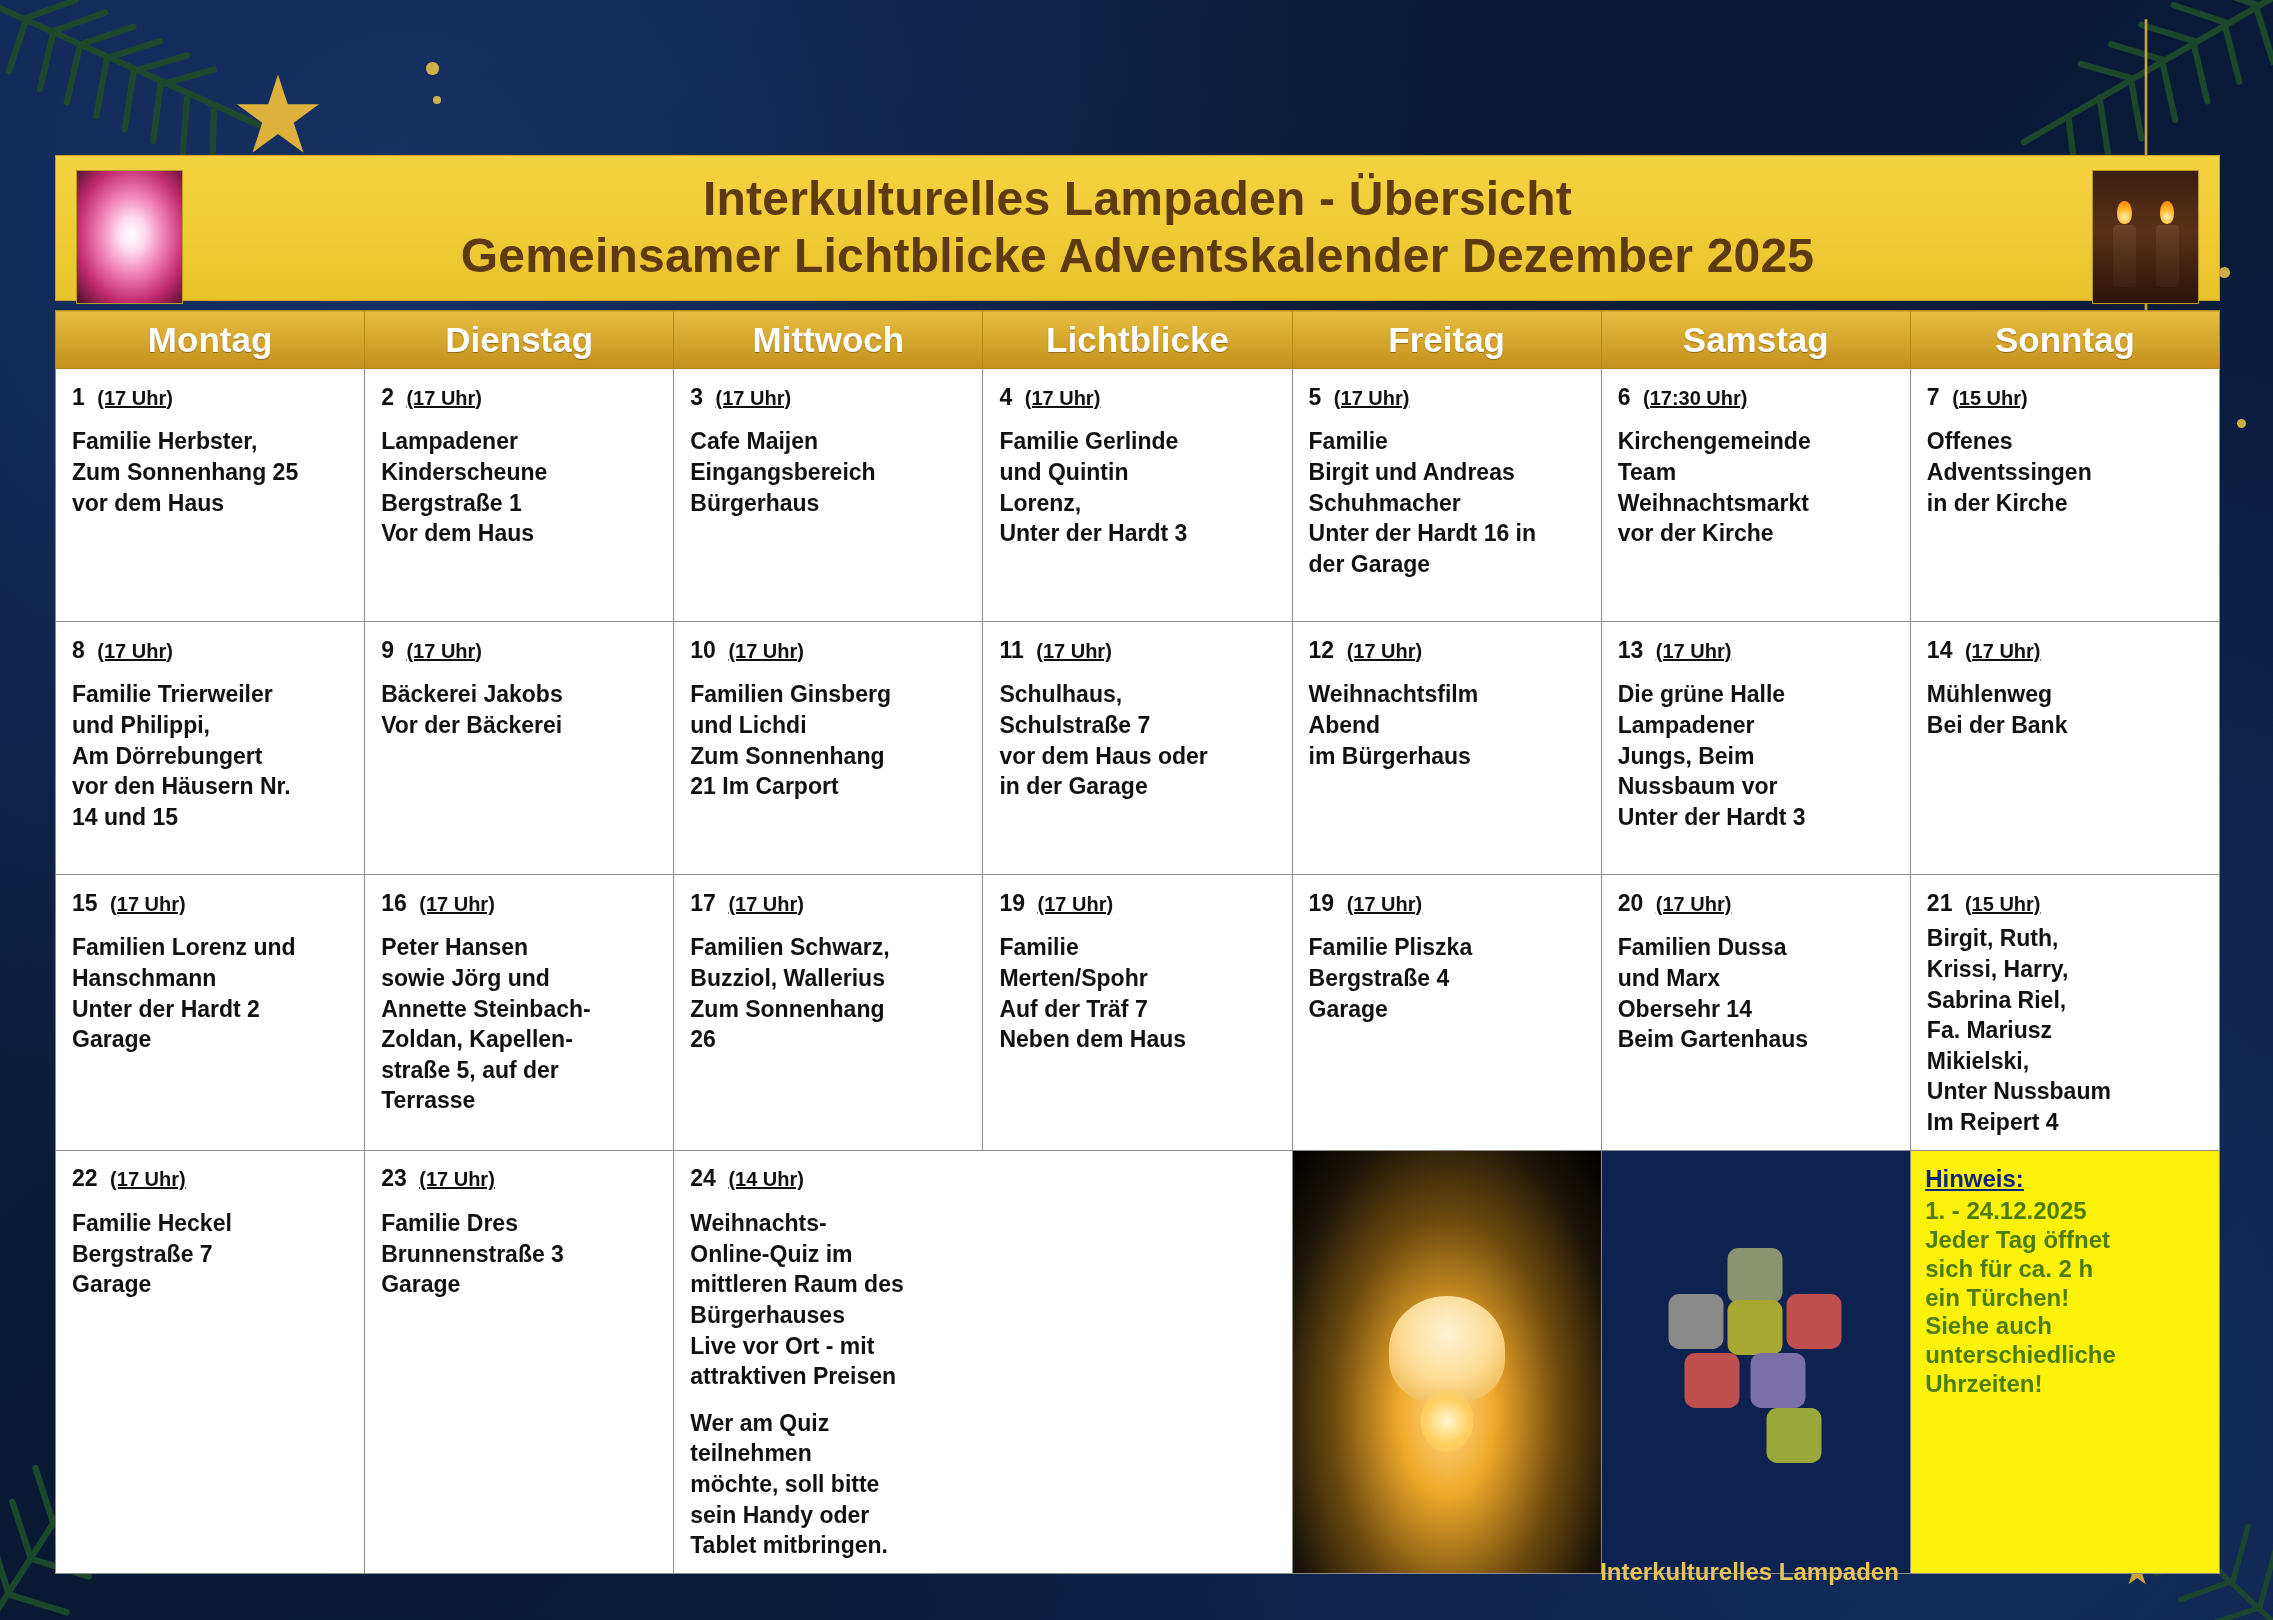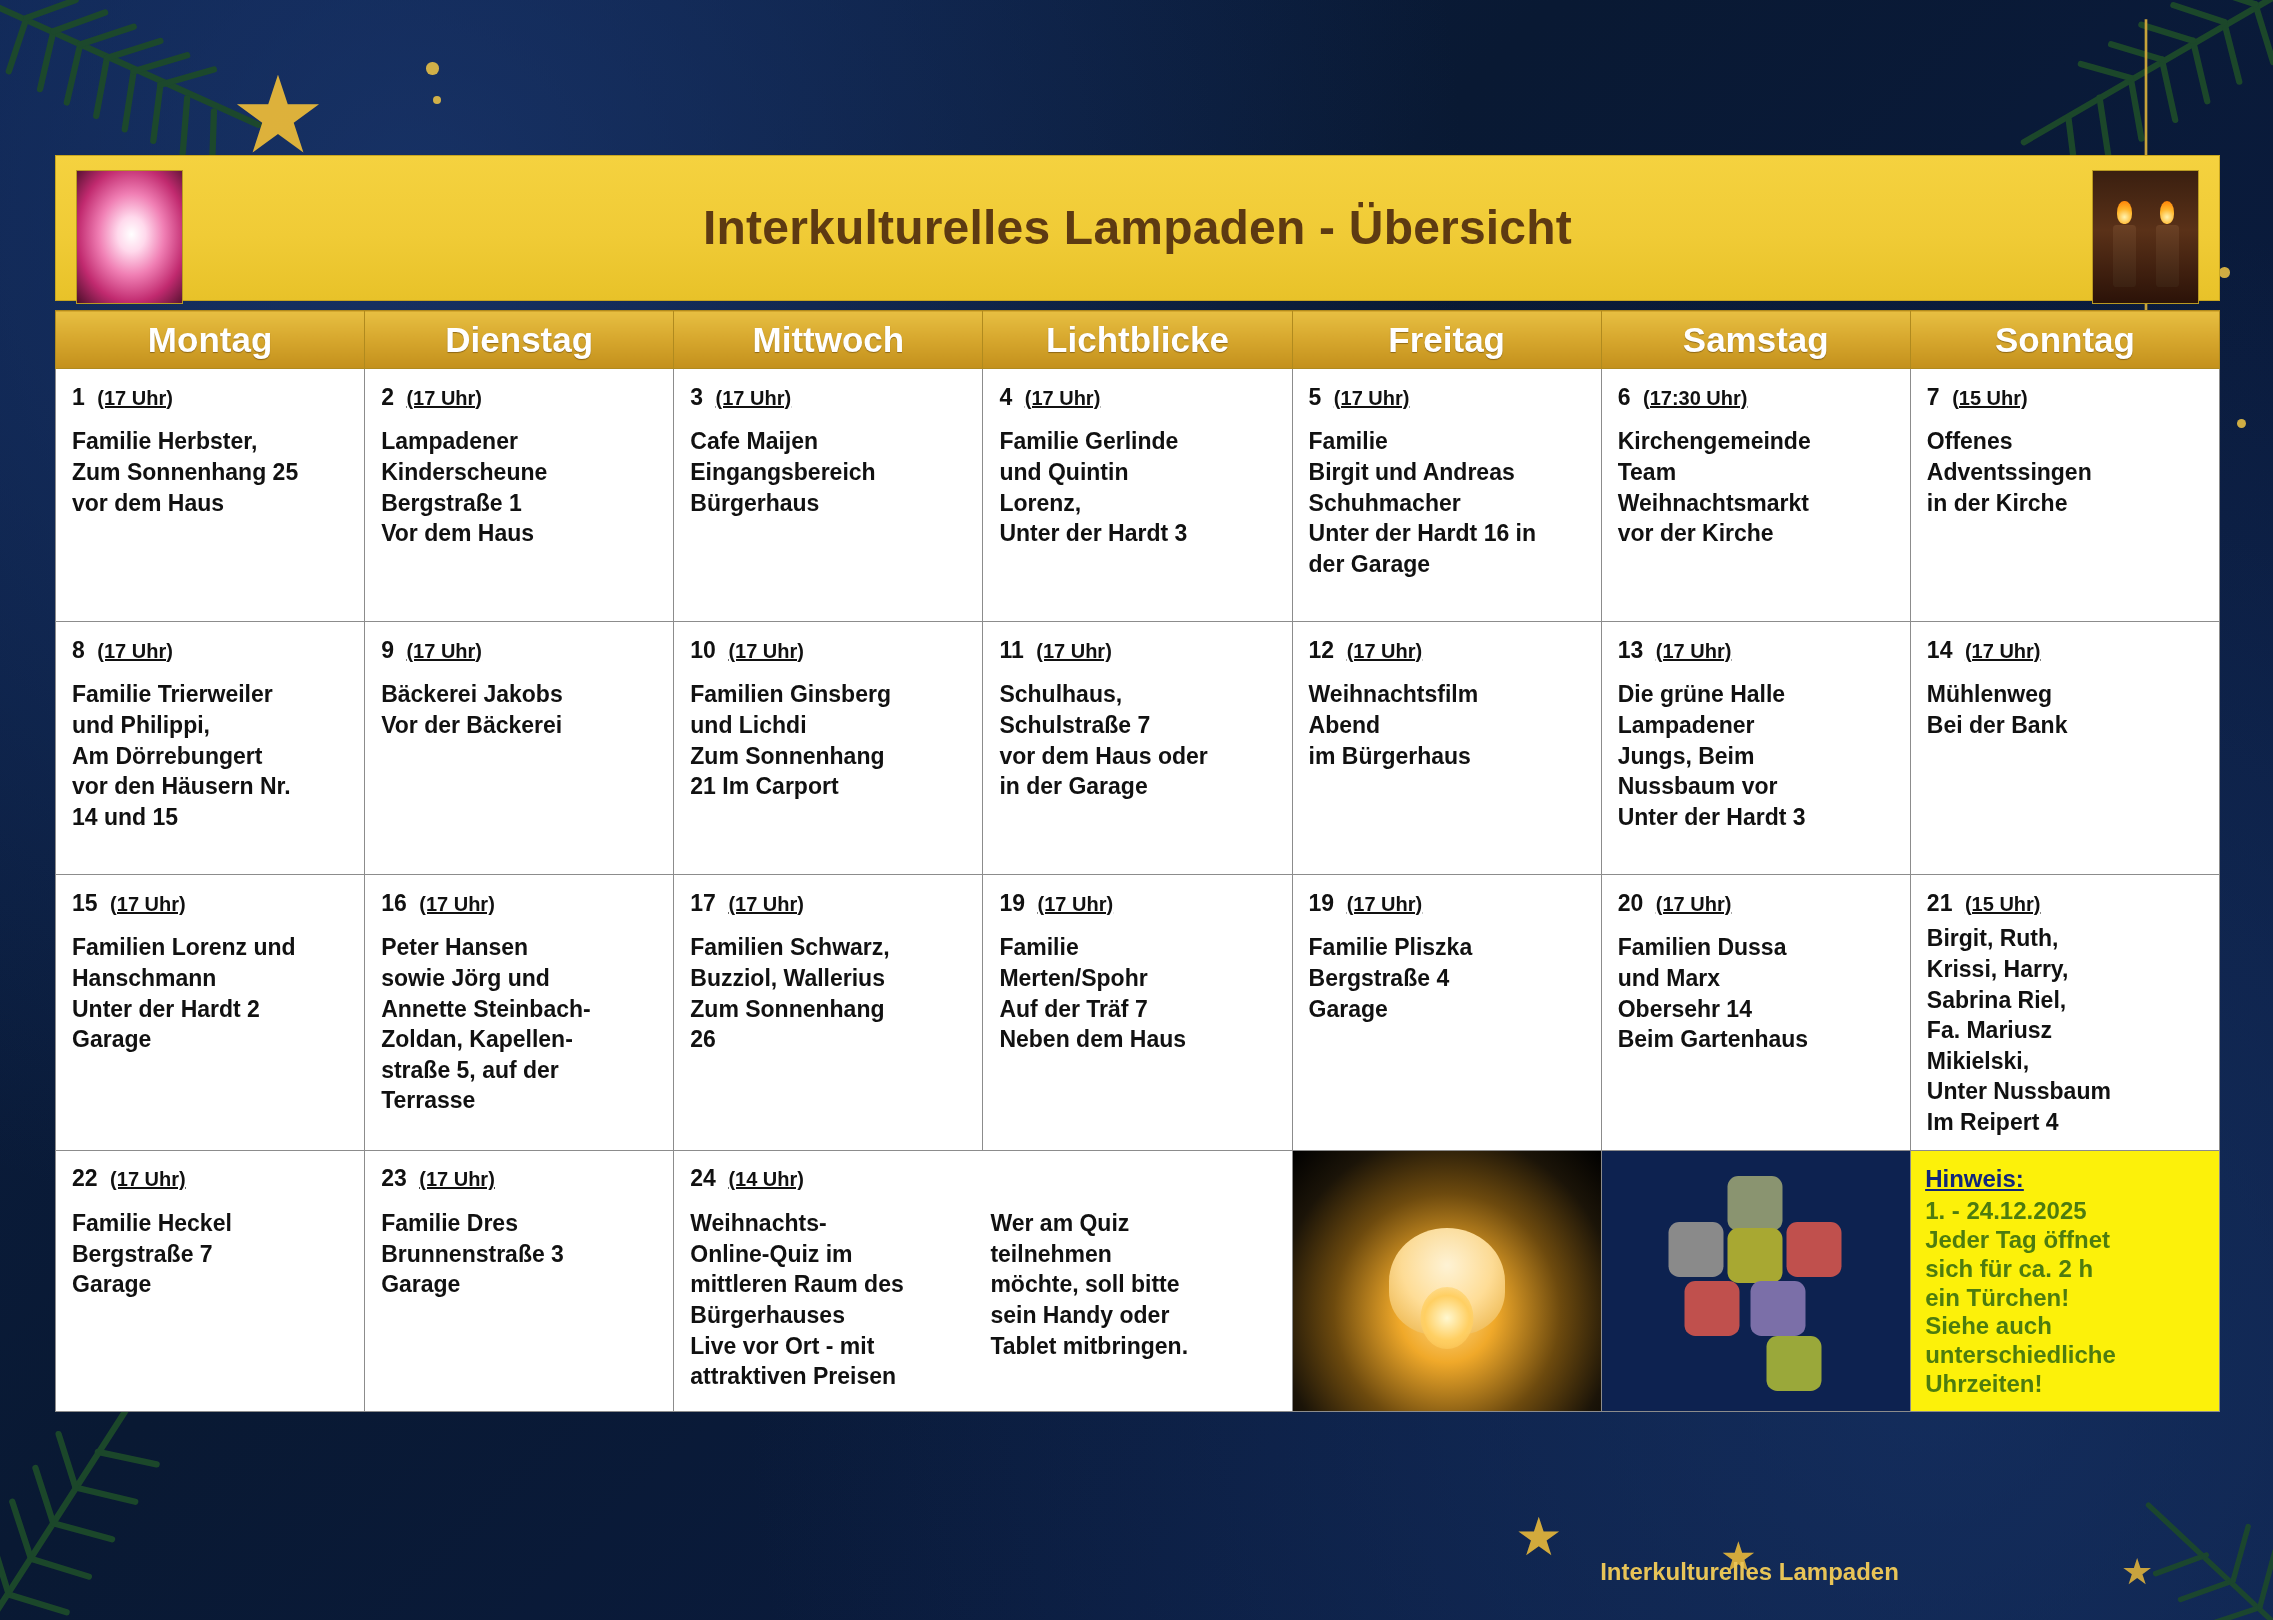--- a/index.html
+++ b/index.html
@@ -142,21 +142,21 @@
   .cell-head { margin-bottom: 14.3px; white-space: nowrap; }
   .cell-body { white-space: pre-line; }
 
   .row1 td { height: 227px; }
   .row2 td { height: 227px; }
   .row3 td { height: 239px; }
   .row4 td { height: 233px; }
 
   
   td.split { padding: 12.5px 9px 12.5px 16px; }
-  .split-wrap { display: flex; gap: 8px; }
+  .split-wrap { display: flex; gap: 16px; flex-direction: column; }
   .split-wrap > div { flex: 1; }
 
   td.photo-cell {
     padding: 0;
     background: #000;
     position: relative;
     overflow: hidden;
   }
   .angel {
     position: absolute;
@@ -327,20 +327,21 @@
 </svg>
 <div class="big-star" style="left:1916px;top:1230px;font-size:80px;opacity:.9;">★</div>
 <div class="big-star" style="left:1515px;top:1506px;font-size:53px;opacity:.9;">★</div>
 <div class="big-star" style="left:1720px;top:1533px;font-size:41px;opacity:.9;">★</div>
 <div class="big-star" style="left:2121px;top:1551px;font-size:36px;opacity:.85;">★</div>
 
 <div class="banner">
   <div class="banner-img left"></div>
   <div class="banner-title">
     <div class="l1">Interkulturelles Lampaden - Übersicht</div>
+    <div class="l2">Gemeinsamer Lichtblicke Adventskalender Dezember 2025</div>
   </div>
   <div class="banner-img right">
     <div class="flame" style="left:24px;top:30px;"></div>
     <div class="flame" style="right:24px;top:30px;"></div>
   </div>
 </div>
 
 <table class="calendar">
   <thead>
     <tr>

